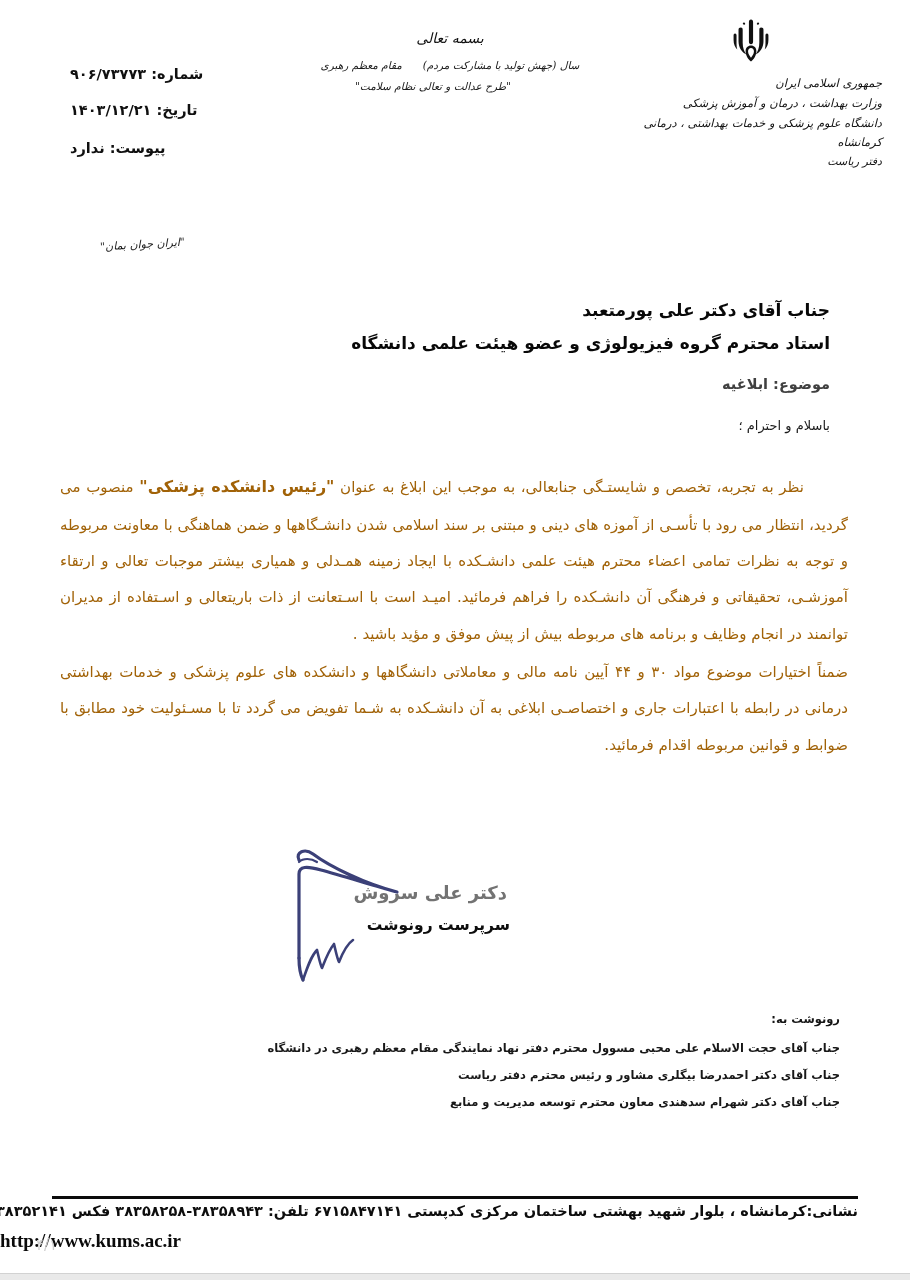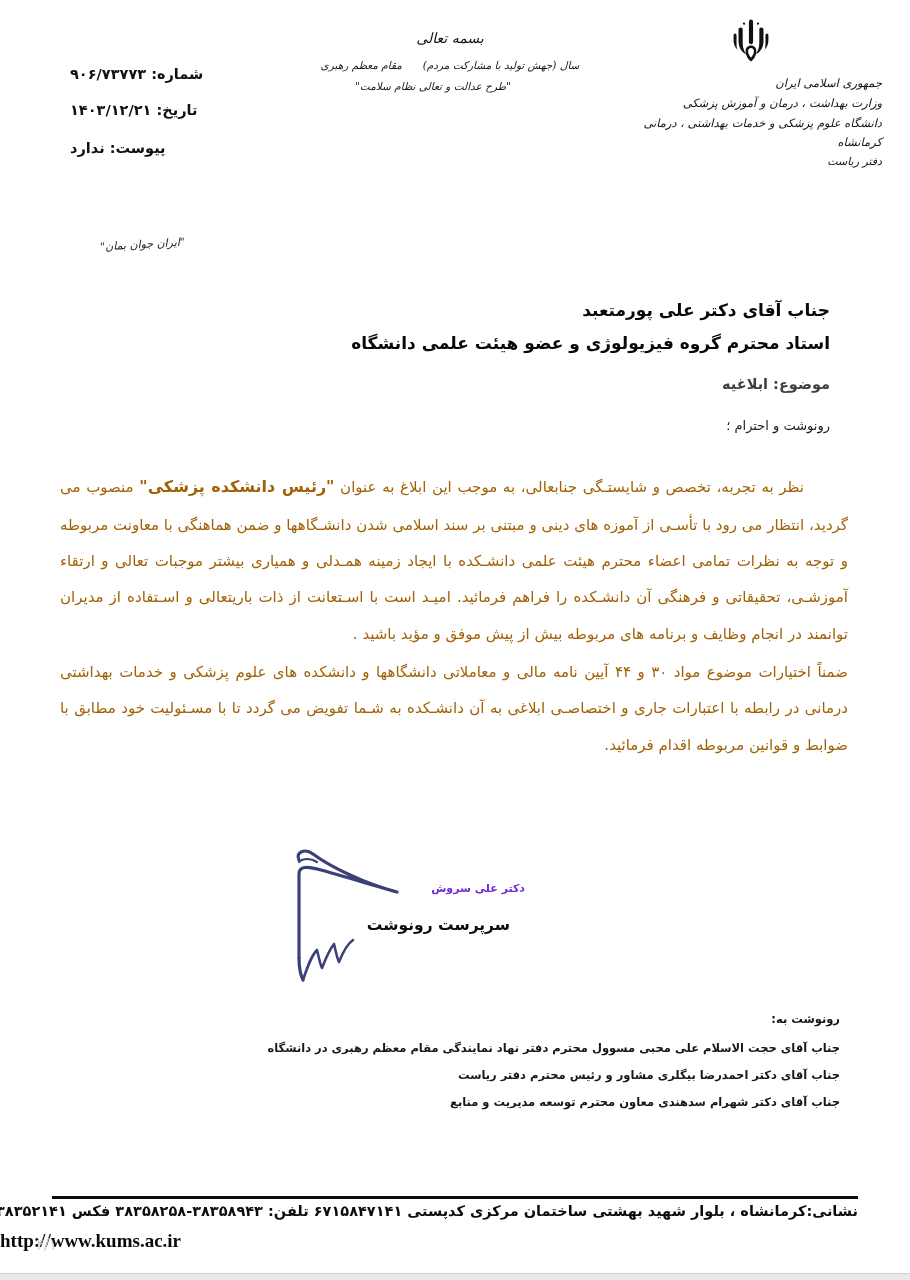--- a/index.html
+++ b/index.html
@@ -177,24 +177,24 @@
   }
   .sig-ink{
     position:absolute;
     top:0; left:0;
     width:300px; height:150px;
     pointer-events:none;
   }
   .sig-name{
     position:absolute;
     top:42px;
-    right:30px;
-    font-size:11px;
-    font-weight:bold;
-    color:#6d28d9;
+    right:48px;
+    font-size:18px;
+    font-weight:bold;
+    color:#737373;
     letter-spacing:1px;
     white-space:nowrap;
   }
   .sig-title{
     position:absolute;
     top:76px;
     right:45px;
     font-size:15.5px;
     font-weight:bold;
     color:#0d0d0d;
@@ -308,21 +308,21 @@
     <div class="meta-line attach">پیوست: ندارد</div>
   </div>
 
   <div class="slogan-left">"ایران جوان بمان"</div>
 
   <div class="addressee">
     <div class="a-line">جناب آقای دکتر علی پورمتعبد</div>
     <div class="a-line">استاد محترم گروه فیزیولوژی و عضو هیئت علمی دانشگاه</div>
     <div class="subject">موضوع: ابلاغیه</div>
   </div>
-  <div class="greeting">رونوشت و احترام ؛</div>
+  <div class="greeting">باسلام و احترام ؛</div>
 
   <div class="body-text">
     <p class="p1"><span>نظر به تجربه، تخصص و شایستـگی جنابعالی، به موجب این ابلاغ به  عنوان  </span><span class="hl">"رئیس دانشکده پزشکی"</span><span> منصوب می گردید، انتظار می رود با تأسـی از آموزه های دینی و مبتنی بر سند اسلامی شدن دانشـگاهها و ضمن هماهنگی با معاونت مربوطه و توجه به نظرات تمامی اعضاء محترم هیئت علمی دانشـکده با ایجاد زمینه همـدلی و همیاری بیشتر موجبات تعالی و ارتقاء آموزشـی، تحقیقاتی و فرهنگی آن دانشـکده را فراهم فرمائید. امیـد است با اسـتعانت از ذات باریتعالی و اسـتفاده از مدیران توانمند در انجام وظایف و برنامه های مربوطه بیش از پیش موفق و مؤید باشید .</span></p>
     <p class="p2">ضمناً اختیارات موضوع مواد ۳۰ و ۴۴ آیین نامه مالی و معاملاتی دانشگاهها و دانشکده های علوم پزشکی و خدمات بهداشتی درمانی در رابطه با اعتبارات جاری و اختصاصـی ابلاغی به آن دانشـکده به شـما تفویض می گردد تا با مسـئولیت خود مطابق با ضوابط و قوانین مربوطه اقدام فرمائید.</p>
   </div>
 
   <div class="sig-wrap">
     <svg class="sig-ink" viewBox="0 0 300 150" aria-hidden="true">
       <g fill="none" stroke="#3b4078" stroke-linecap="round" stroke-linejoin="round">
         <path d="M44 20 C 40 12, 50 8, 58 14 C 74 26, 110 44, 142 52 C 120 46, 88 36, 66 30 C 52 26, 44 26, 44 34 L 44 118" stroke-width="3.2"></path>

